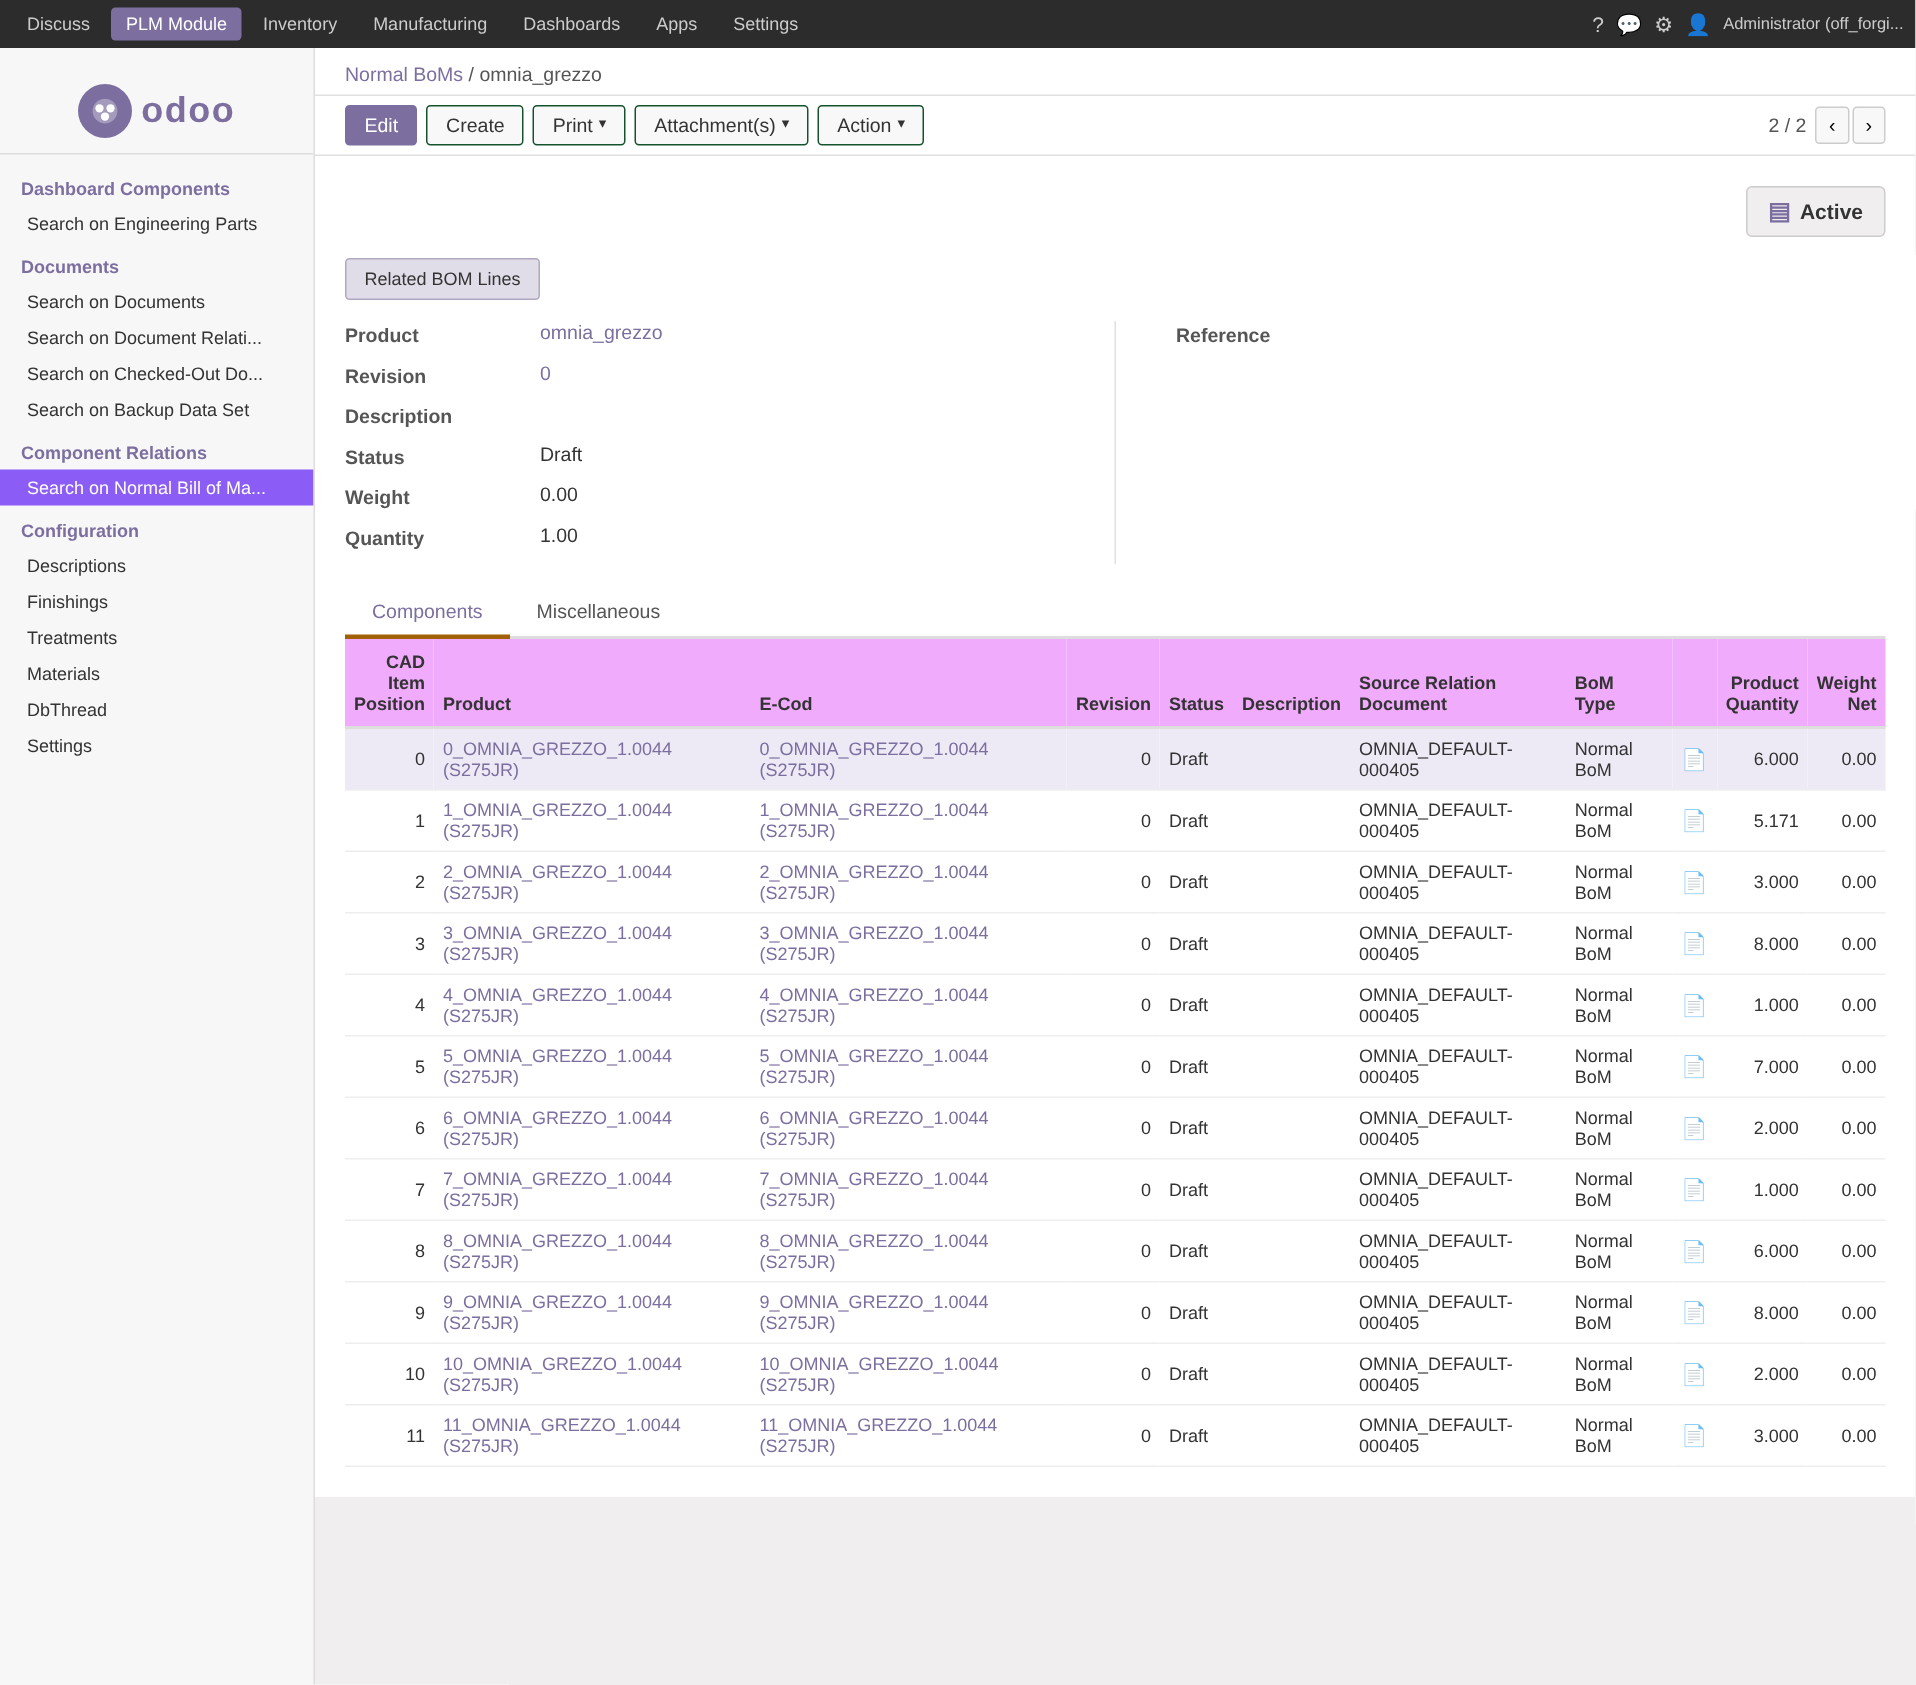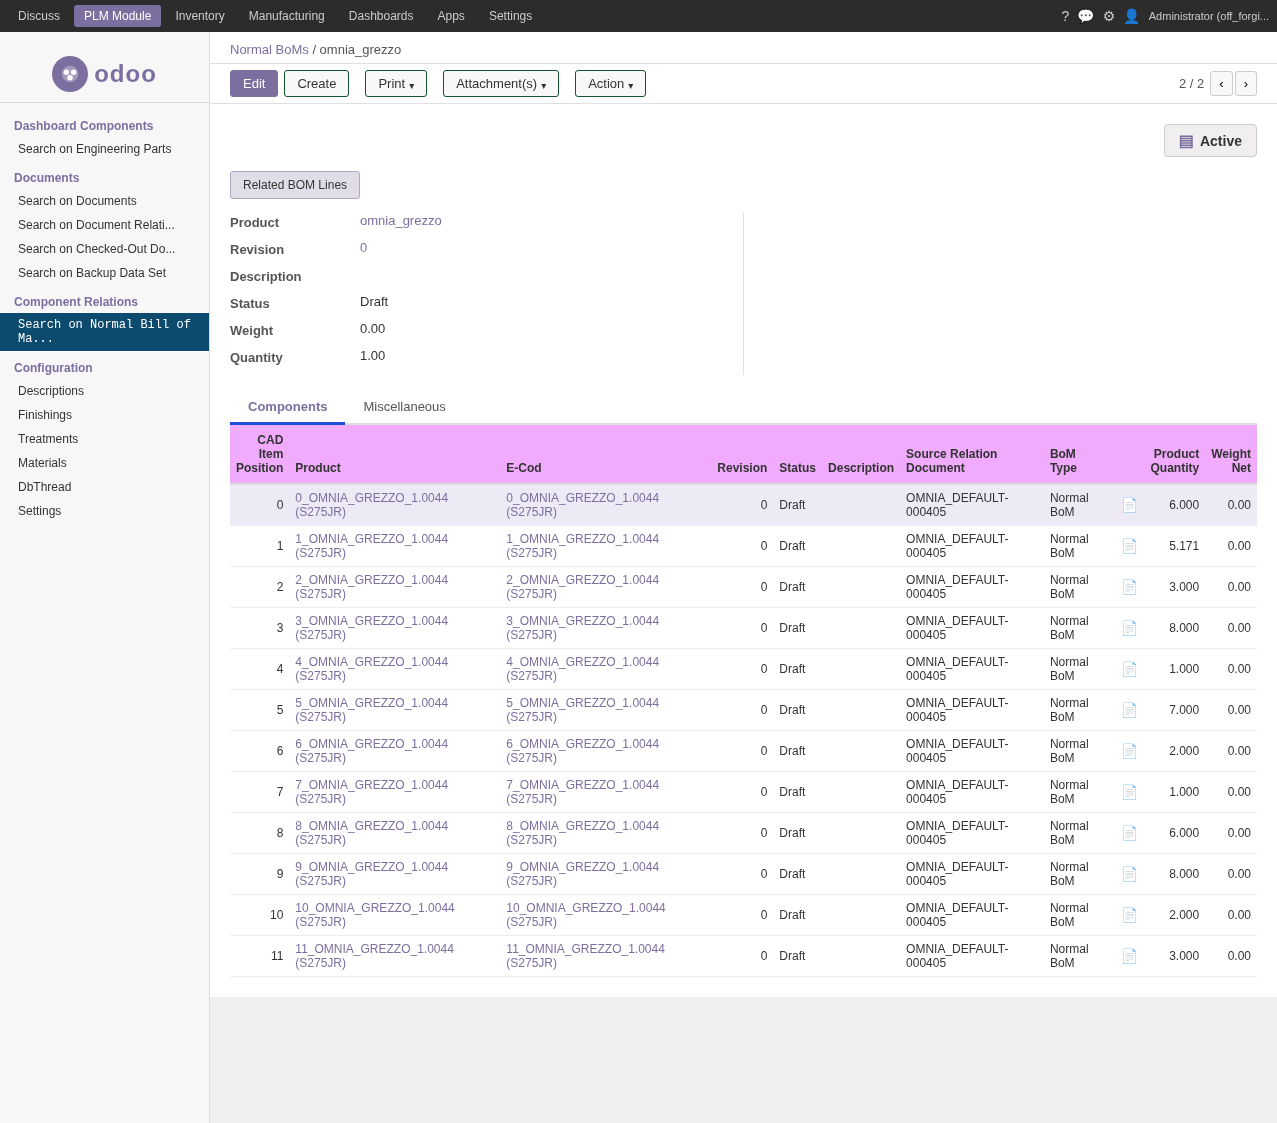--- a/index.html
+++ b/index.html
@@ -22,21 +22,21 @@
     .sidebar {
       width: 210px; min-width: 210px; background: #f8f7f8; border-right: 1px solid #ddd;
       overflow-y: auto; padding: 10px 0;
     }
     .sidebar-section-title {
       font-size: 12px; font-weight: bold; color: #7c6fa0; padding: 10px 14px 4px;
     }
     .sidebar-item {
       padding: 5px 14px 5px 18px; font-size: 12px; color: #333; cursor: pointer;
     }
-    .sidebar-item.active { background: #0c4a6e; color: #fff; font-family: Liberation Mono, monospace; }
+    .sidebar-item.active { background: #8b5cf6; color: #fff; }
 
     
     .logo-area {
       display: flex; align-items: center; justify-content: center;
       padding: 14px 0 10px; border-bottom: 1px solid #ddd; margin-bottom: 6px;
     }
     .odoo-logo {
       display: flex; align-items: center; gap: 6px; text-decoration: none;
     }
     .odoo-logo .logo-icon {
@@ -62,21 +62,21 @@
     
     .toolbar {
       background: #fff; padding: 6px 20px; border-bottom: 1px solid #e0e0e0;
       display: flex; align-items: center; gap: 6px;
     }
     .btn {
       padding: 5px 12px; font-size: 13px; border: 1px solid #14532d;
       border-radius: 3px; cursor: pointer; background: #f8f8f8; color: #333;
     }
     .btn.primary { background: #7c6fa0; color: #fff; border-color: #7c6fa0; }
-    .btn.dropdown { display: flex; align-items: flex-end; gap: 4px; margin-left: 10px; }
+    .btn.dropdown { display: flex; align-items: flex-start; gap: 4px; }
     .btn .caret { font-size: 10px; }
     .toolbar-right { margin-left: auto; display: flex; align-items: center; gap: 6px; font-size: 13px; color: #555; }
     .nav-arrows { display: flex; gap: 2px; }
     .nav-arrow { padding: 4px 8px; border: 1px solid #ccc; border-radius: 3px; cursor: pointer; background: #f8f8f8; font-size: 13px; }
 
     
     .content { flex: 1; overflow-y: auto; padding: 0; background: #f0eeee; }
     .content-inner { background: #fff; margin: 0; padding: 20px; }
 
     
@@ -105,21 +105,21 @@
     .field-value { font-size: 13px; color: #7c6fa0; }
     .field-value.plain { color: #333; }
     .field-divider { width: 1px; background: #e0e0e0; margin: 0 20px; }
 
     
     .tabs { display: flex; border-bottom: 2px solid #ddd; margin-bottom: 0; }
     .tab {
       padding: 8px 18px; font-size: 13px; cursor: pointer; color: #555;
       border-bottom: 3px solid transparent; margin-bottom: -2px;
     }
-    .tab.active { color: #7c6fa0; border-bottom: 3px solid #1d4ed8; font-weight: bold; }
+    .tab.active { color: #7c6fa0; border-bottom: 3px solid #a16207; font-weight: normal; }
 
     
     .data-table { width: 100%; border-collapse: collapse; font-size: 12px; margin-top: 0; }
     .data-table thead { background: #f0abfc; }
     .data-table th {
       padding: 8px 6px; text-align: left; border-bottom: 2px solid #ddd;
       font-weight: bold; color: #333; white-space: nowrap; vertical-align: bottom;
     }
     .data-table th.num { text-align: right; }
     .data-table td {
@@ -265,20 +265,24 @@
               <span class="field-label">Weight</span>
               <span class="field-value plain">0.00</span>
             </div>
             <div class="field-row">
               <span class="field-label">Quantity</span>
               <span class="field-value plain">1.00</span>
             </div>
           </div>
           <div class="field-divider"></div>
           <div class="form-col">
+            <div class="field-row">
+              <span class="field-label">Reference</span>
+              <span class="field-value plain"></span>
+            </div>
           </div>
         </div>
 
         
         <div class="tabs">
           <div class="tab active">Components</div>
           <div class="tab">Miscellaneous</div>
         </div>
 
         

